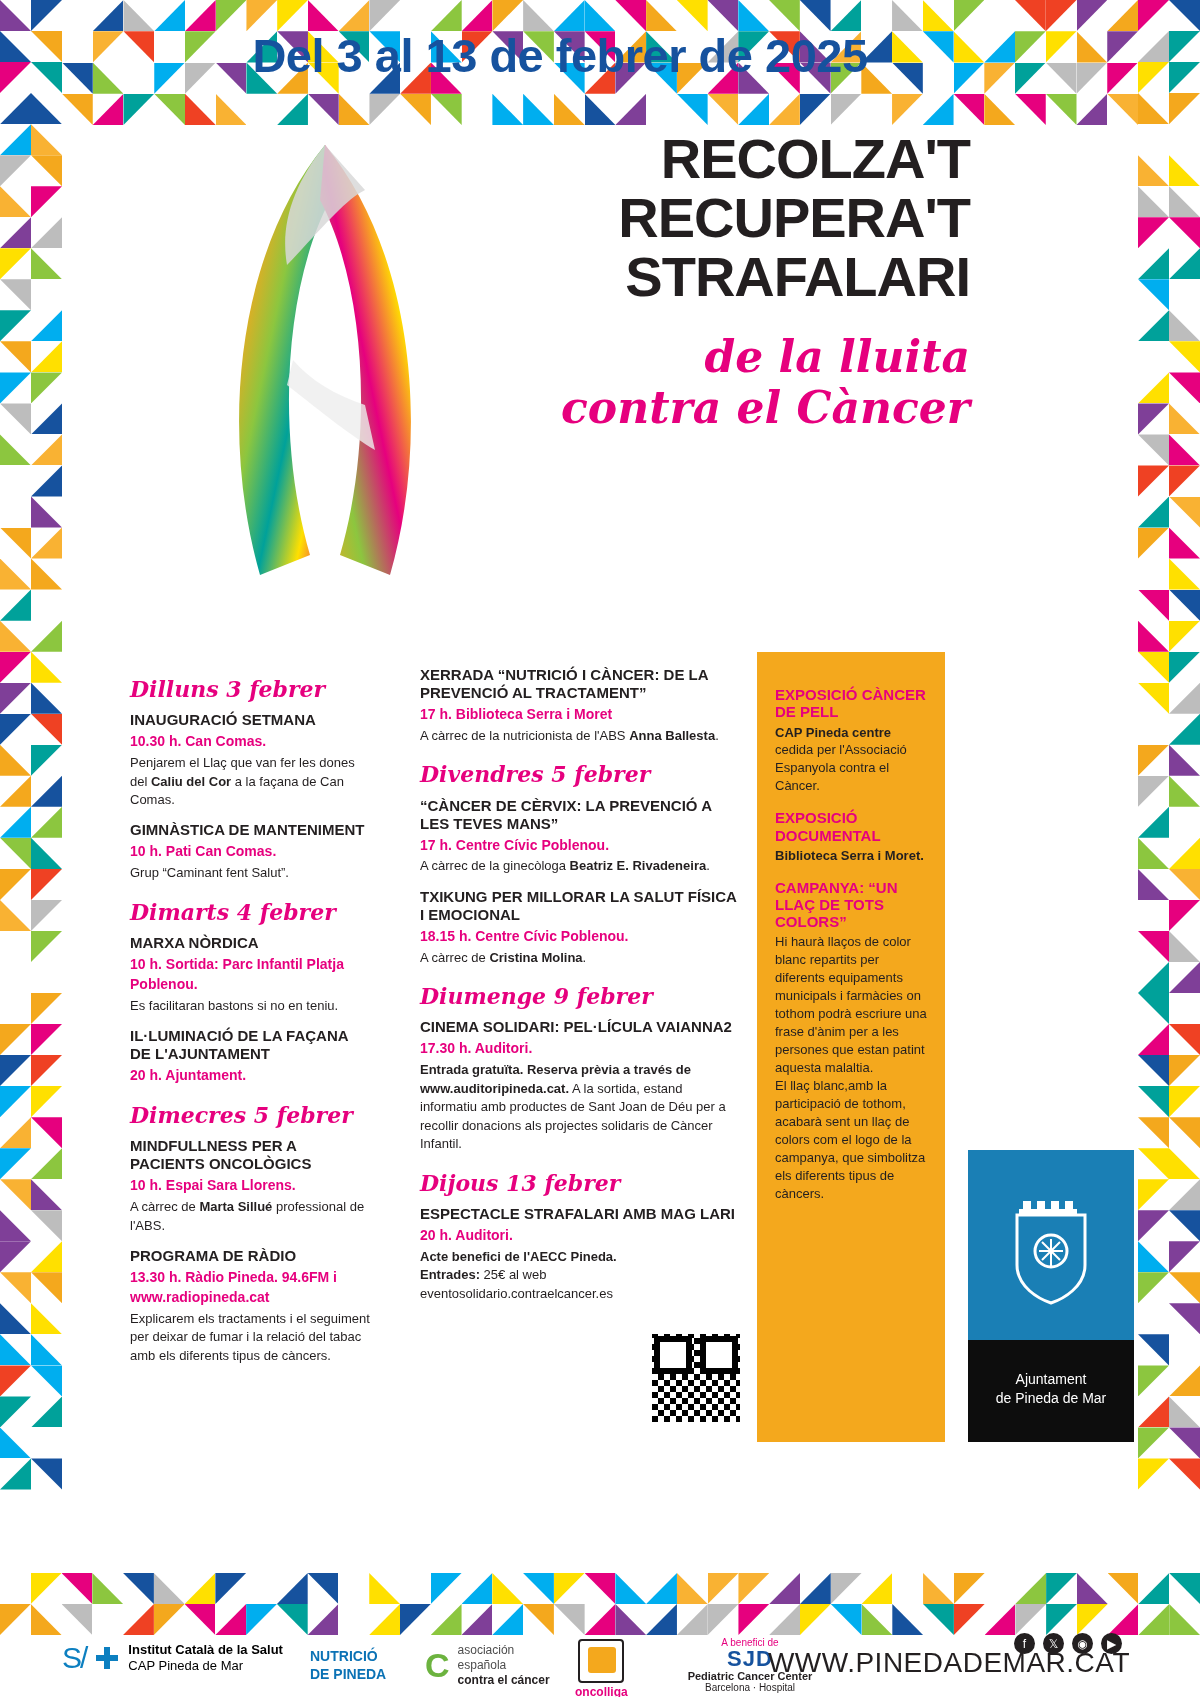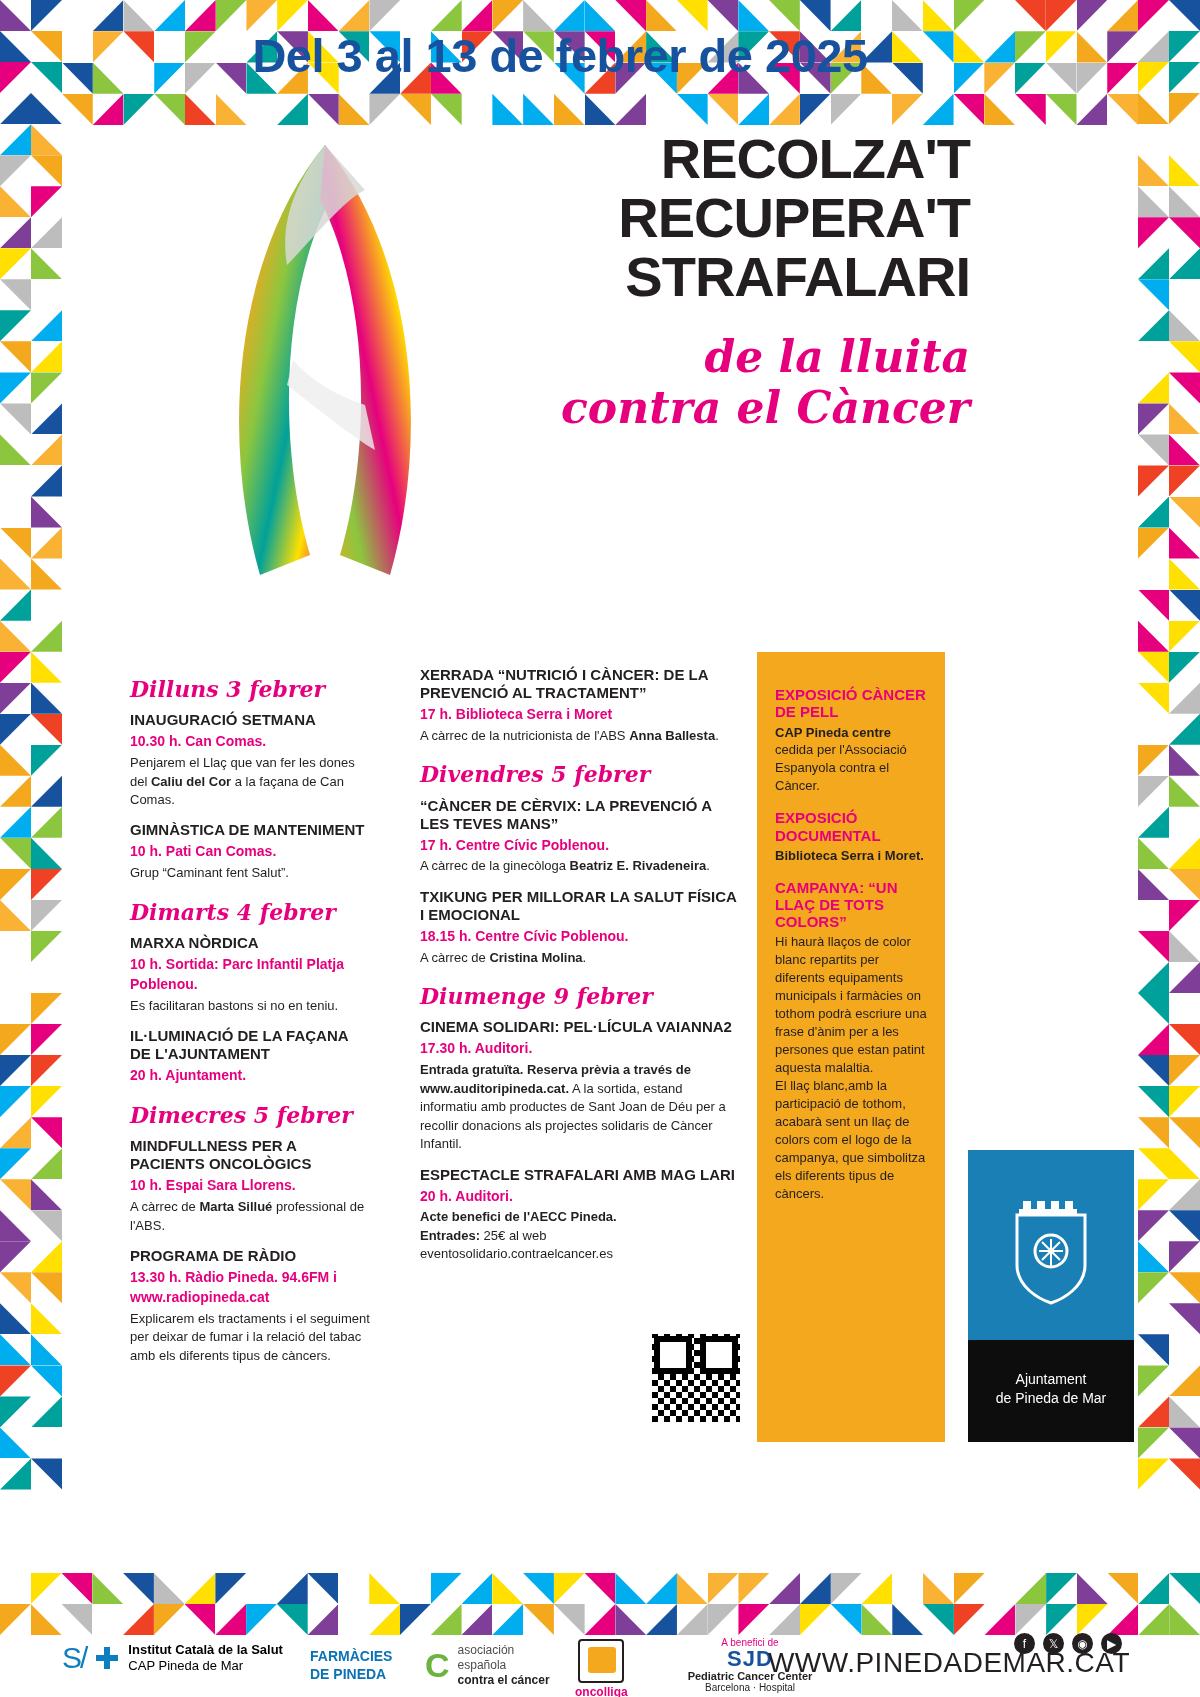--- a/index.html
+++ b/index.html
@@ -614,20 +614,21 @@
     <div class="ev-title">“CÀNCER DE CÈRVIX: LA PREVENCIÓ A LES TEVES MANS”</div>
     <div class="ev-place">17 h. Centre Cívic Poblenou.</div>
     <div class="ev-desc">A càrrec de la ginecòloga <b>Beatriz E. Rivadeneira</b>.</div>
     <div class="ev-title">TXIKUNG PER MILLORAR  LA SALUT FÍSICA I EMOCIONAL</div>
     <div class="ev-place">18.15 h. Centre Cívic Poblenou.</div>
     <div class="ev-desc">A càrrec de <b>Cristina Molina</b>.</div>
     <div class="day">Diumenge 9 febrer</div>
     <div class="ev-title">CINEMA SOLIDARI: PEL·LÍCULA VAIANNA2</div>
     <div class="ev-place">17.30 h. Auditori.</div>
     <div class="ev-desc"><b>Entrada gratuïta. Reserva prèvia a través de www.auditoripineda.cat.</b> A la sortida, estand informatiu amb productes de Sant Joan de Déu per a recollir donacions als projectes solidaris de Càncer Infantil.</div>
+    <div class="day">Dijous 13 febrer</div>
     <div class="ev-title">ESPECTACLE STRAFALARI AMB MAG LARI</div>
     <div class="ev-place">20 h. Auditori.</div>
     <div class="ev-desc"><b>Acte benefici de l'AECC Pineda.</b><br><b>Entrades:</b> 25€ al web eventosolidario.contraelcancer.es</div>
   </div>
 
 <div id="orange">
   <div id="orange-blocks">
       <h4>EXPOSICIÓ CÀNCER DE PELL</h4>
       <p><b>CAP Pineda centre</b><br>cedida per l'Associació Espanyola contra el Càncer.</p>
       <h4>EXPOSICIÓ DOCUMENTAL</h4>
@@ -668,21 +669,21 @@
       <rect x="10" y="2" width="6" height="22" fill="#0c7fc0"></rect>
       <rect x="2" y="10" width="22" height="6" fill="#0c7fc0"></rect>
     </svg>
     <span class="ics-txt">
       <b>Institut Català de la Salut</b><br>
       <span>CAP Pineda de Mar</span>
     </span>
   </div>
 
   <div id="f-farm">
-    <div>FARMÀCIES</div>
+    <div>NUTRICIÓ</div>
     <div>DE PINEDA</div>
   </div>
 
   <div id="f-aecc">
     <span class="c-mark">C</span>
     <span class="c-txt">
       <span>asociación</span><br>
       <span>española</span><br>
       <b>contra el cáncer</b>
     </span>

